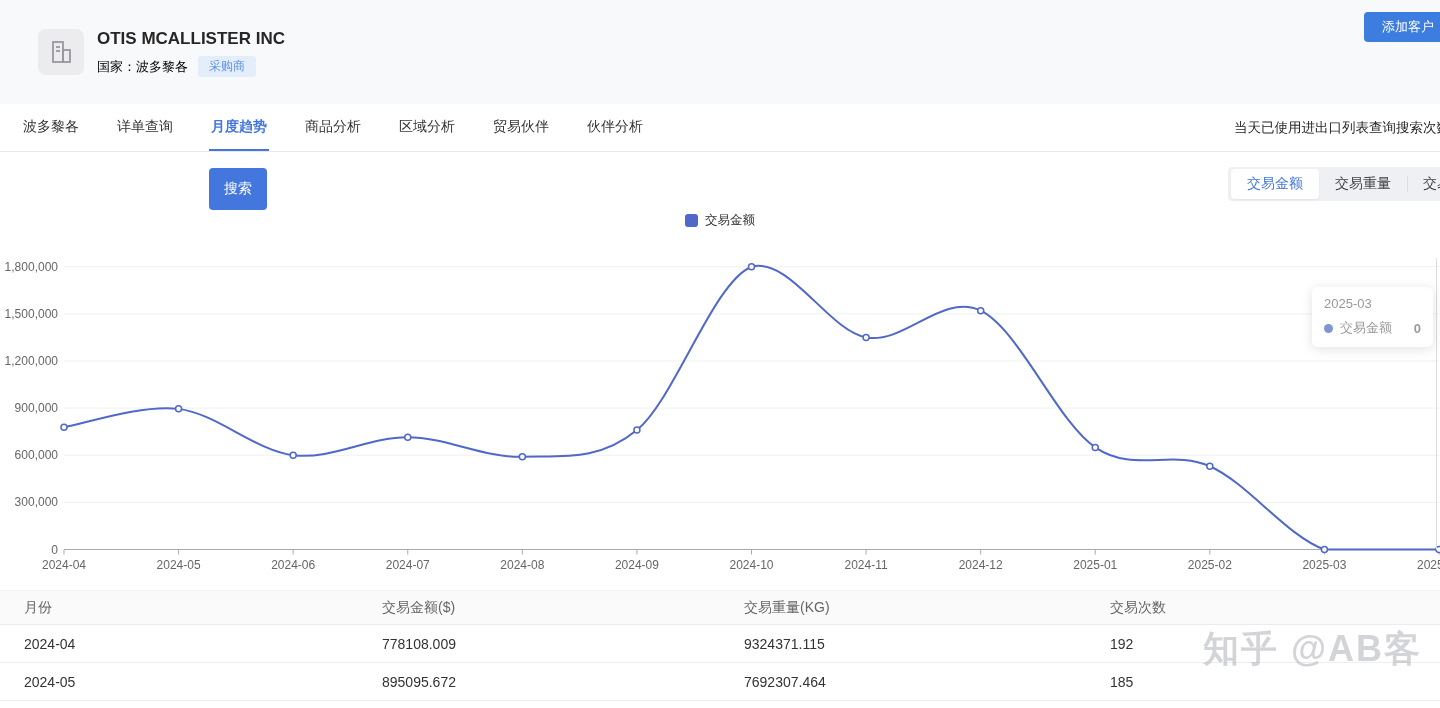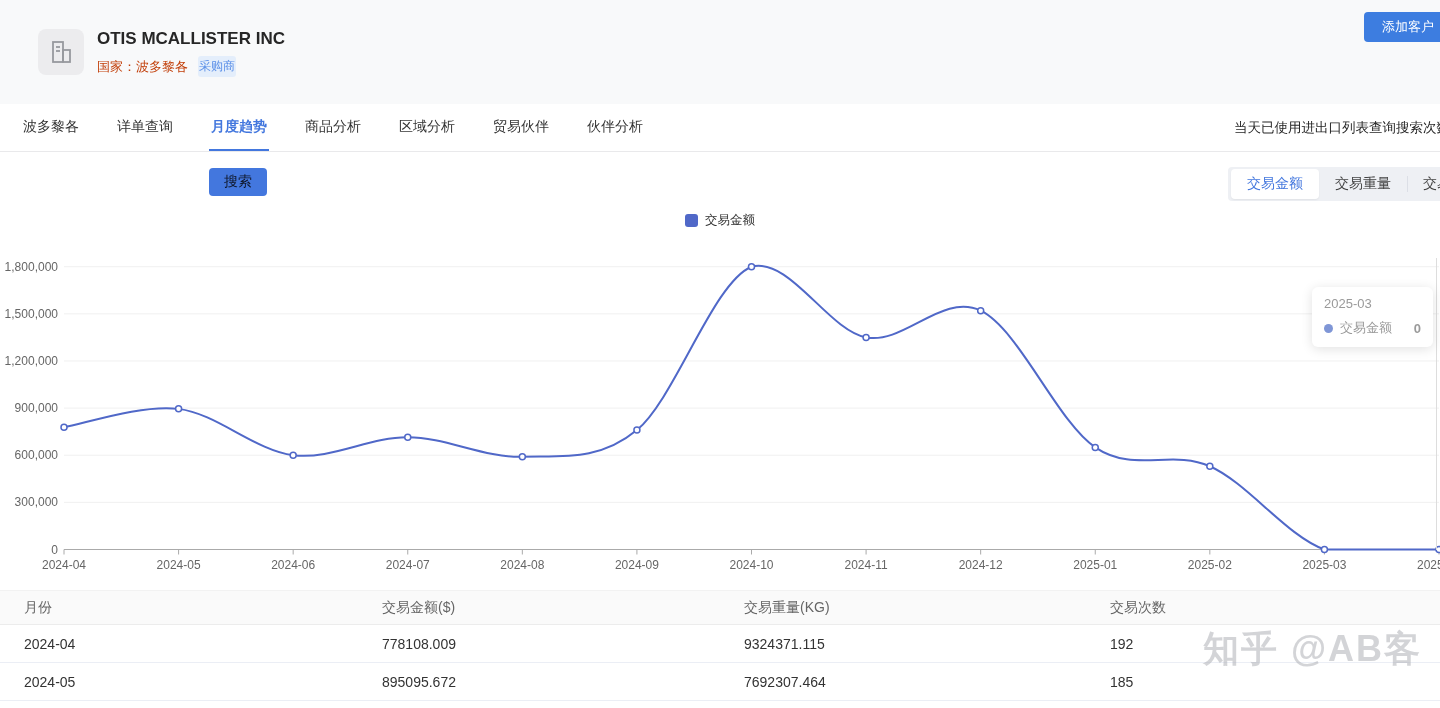--- a/index.html
+++ b/index.html
@@ -7,43 +7,43 @@
     font-family:"Liberation Sans","DejaVu Sans",sans-serif; color:#333; }
   .page { position:relative; width:1440px; height:708px; }
 
   
   .header { position:absolute; left:0; top:0; width:1440px; height:108px;
     background:#f8f9fa; border-bottom:1px solid #f0f0f0; }
   .company-icon { position:absolute; left:38px; top:29px; width:46px; height:46px;
     background:#ececee; border-radius:8px; display:flex; align-items:center; justify-content:center; }
   .company-name { position:absolute; left:97px; top:29px; font-size:17px; font-weight:bold; color:#262626; }
   .company-meta { position:absolute; left:97px; top:56px; display:flex; align-items:center; gap:10px; }
-  .country { font-size:13px; color:#c2410c; }
-  .badge { font-size:12px; color:#5a8fe8; background:#e4eefb; padding:2px 1px; border-radius:3px; }
+  .country { font-size:13px; color:#000000; }
+  .badge { font-size:12px; color:#5a8fe8; background:#e4eefb; padding:2px 11px; border-radius:3px; }
   .add-btn { position:absolute; right:-12px; top:12px; height:30px; padding:0 18px;
     background:#3d7de0; color:#fff; font-size:13px; border:none; border-radius:4px; cursor:pointer; }
 
   
   .tabbar { position:absolute; left:0; top:104px; width:1440px; height:48px;
     border-bottom:1px solid #e9e9eb; background:#fff; }
   .tabs { position:absolute; left:21px; top:0; height:48px; display:flex; gap:34px; }
   .tab { font-size:14px; color:#333; background:none; border:none; cursor:pointer;
     height:47px; padding:0 2px; border-bottom:2px solid transparent; }
   .tab.active { color:#4377de; font-weight:bold; border-bottom:2px solid #4377de; }
   .usage-note { position:absolute; right:-10px; top:15px; font-size:13.5px; color:#262626; white-space:nowrap; }
 
   
   .controls { position:absolute; left:0; top:152px; width:1440px; height:56px; }
   .select { position:absolute; left:3px; top:16px; width:194px; height:32px; background:#f4f4f6;
     border:1px solid #ededf0; border-radius:4px; display:flex; align-items:center;
     padding:0 12px; cursor:pointer; }
   .select .val { font-size:14px; color:#333; flex:1; }
   .select .chev { font-size:12px; color:#999; transform:scaleY(.8); }
-  .search-btn { position:absolute; left:209px; top:16px; width:58px; height:28px;
-    background:#4377de; color:#0f172a; font-size:14px; border:none; border-radius:4px; cursor:pointer; }
+  .search-btn { position:absolute; left:209px; top:16px; width:58px; height:42px;
+    background:#4377de; color:#ffffff; font-size:14px; border:none; border-radius:4px; cursor:pointer; }
   .toggle-group { position:absolute; left:1228px; top:15px; height:34px; display:flex;
     align-items:center; background:#eef0f4; border-radius:4px; padding:3px; }
   .toggle { font-size:14px; color:#444; background:none; border:none; padding:6px 16px;
     cursor:pointer; white-space:nowrap; position:relative; }
   .toggle.active { background:#fff; color:#4377de; border-radius:4px; box-shadow:0 1px 2px rgba(0,0,0,.06); }
   .toggle + .toggle.divided::before { content:""; position:absolute; left:0; top:7px; bottom:7px;
     width:1px; background:#dcdfe6; }
 
   
   .legend { position:absolute; left:0; top:212px; width:1440px; display:flex;

